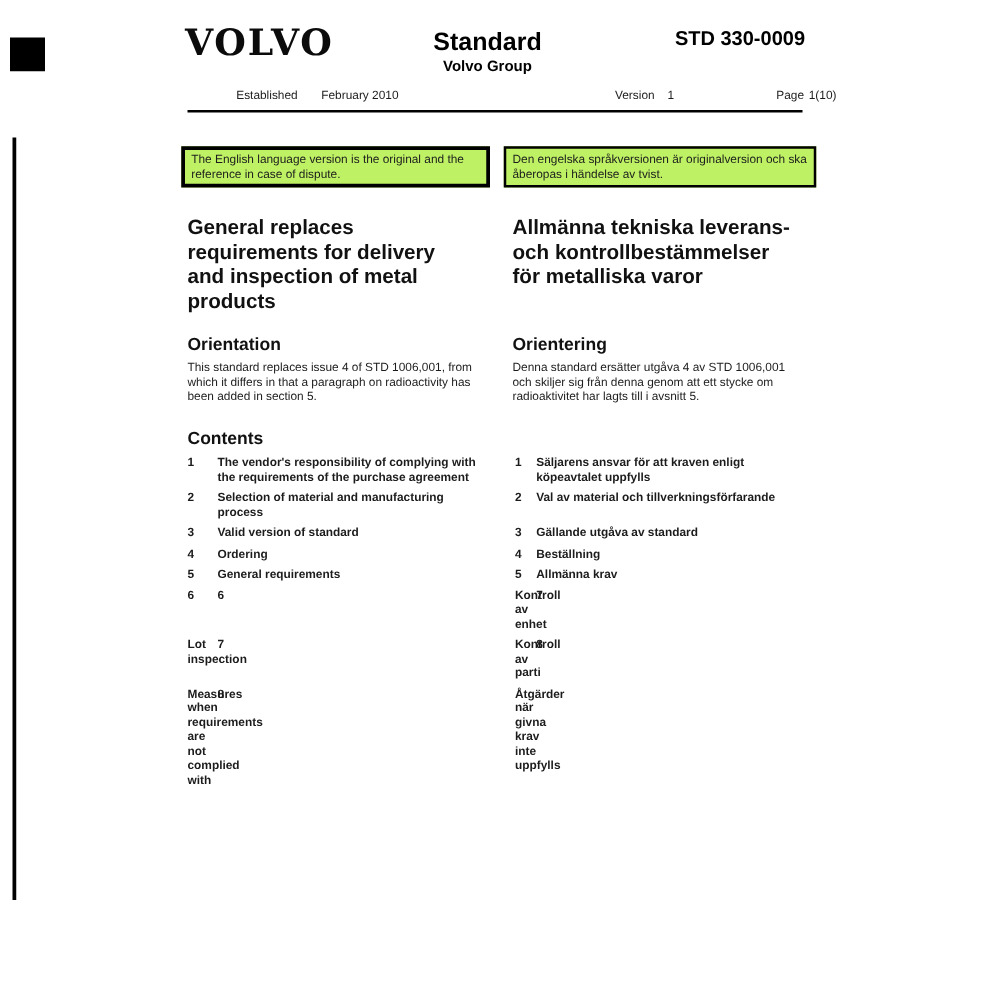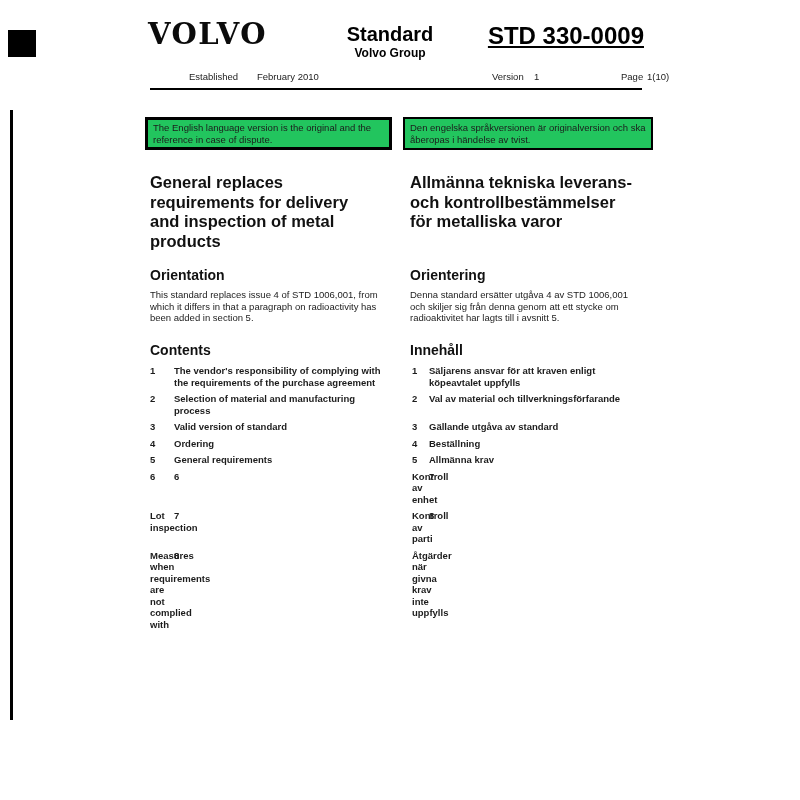--- a/index.html
+++ b/index.html
@@ -20,35 +20,35 @@
   
   .header-top { position:relative; height:70px; }
   .logo {
     position:absolute; left:-2px; top:20px;
     font-family:"DejaVu Serif", serif; font-weight:bold;
     font-size:29px; line-height:1; letter-spacing:1.5px; color:#0b0b0b;
   }
   .center-block { position:absolute; left:240px; top:24px; transform:translateX(-50%); text-align:center; }
   .doc-type { font-size:20px; font-weight:bold; line-height:1; }
   .org      { font-size:12px; font-weight:bold; margin-top:3px; line-height:1; }
-  .docnum   { position:absolute; right:9px; top:24px; font-size:24px; font-weight:bold; line-height:1;text-decoration:underline; }
+  .docnum   { position:absolute; right:9px; top:24px; font-size:16px; font-weight:bold; line-height:1; }
 
   .meta { position:relative; height:14px; font-size:9.5px; line-height:12px; color:#1c1c1c; }
   .meta span { position:absolute; top:1px; white-space:nowrap;padding-left:39px; }
   .m-est-label { left:0; }   .m-est-value { left:68px;text-align:right; }
   .m-ver-label { left:303px; } .m-ver-value { left:345px; }
   .m-page-label { left:432px; } .m-page-value { left:458px; }
 
   .rule { margin-top:4px; width:492px; height:2px; background:#000; }
 
   
   .notice-row { display:flex; margin-top:27px; }
   .notice-box {
     font-size:9.5px; line-height:11.5px; white-space:pre-line;
-    color:#1c1c1c; background:#22c55e;
+    color:#1c1c1c; background:#bef264;
   }
   .notice-en { width:247px; margin-left:-5px; border:3px solid #000; padding:2px 5px; }
   .notice-sv { width:250px; margin-left:11px;  border:2px solid #000; padding:3px 5px; }
 
   
   .cols { display:grid; grid-template-columns:242px 1fr; column-gap:18px; margin-top:23px; }
   .title { font-weight:bold; font-size:16.5px; line-height:19.5px; white-space:pre-line; color:#111; }
   .sec-head { padding-top:17px; font-weight:bold; font-size:14px; line-height:14px; color:#111; }
   .sec-body { padding-top:7px; font-size:9.5px; line-height:11.7px; white-space:pre-line; color:#1c1c1c; }
 
@@ -115,21 +115,20 @@
       <div class="sec-body">This standard replaces issue 4 of STD 1006,001, from
 which it differs in that a paragraph on radioactivity has
 been added in section 5.</div>
       <div class="sec-body">Denna standard ersätter utgåva 4 av STD 1006,001
 och skiljer sig från denna genom att ett stycke om
 radioaktivitet har lagts till i avsnitt 5.</div>
     </div>
 
     <div class="toc-head">
       <div>Contents</div>
-      <div>Innehåll</div>
     </div>
 
     <div class="toc">
       <div class="toc-num">1</div>
       <div class="toc-text">The vendor's responsibility of complying with
 the requirements of the purchase agreement</div>
       <div class="toc-num">1</div>
       <div class="toc-text">Säljarens ansvar för att kraven enligt
 köpeavtalet uppfylls</div>
 

